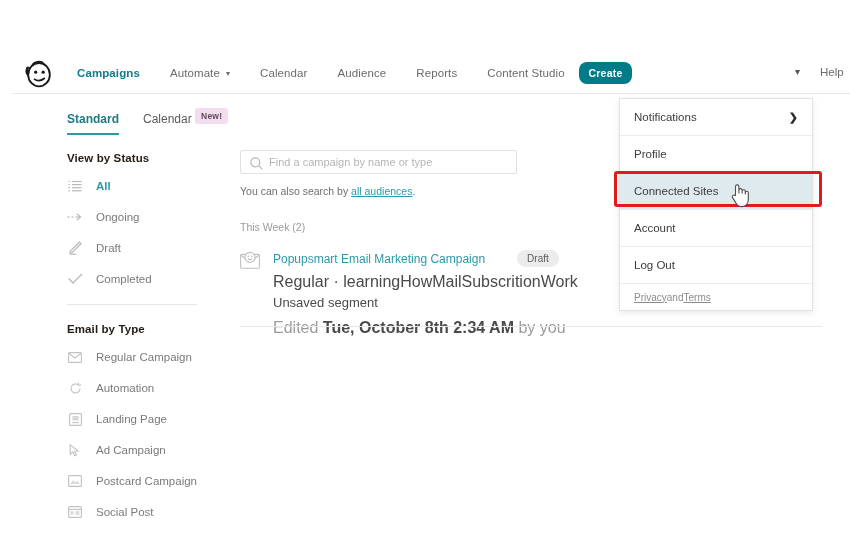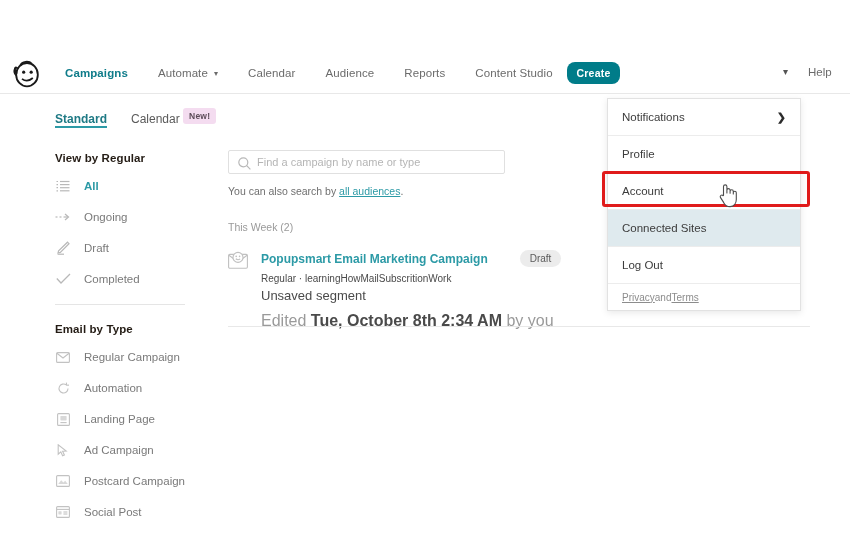--- a/index.html
+++ b/index.html
@@ -2,21 +2,21 @@
 <html><head>
 <meta charset="utf-8">
 <style>
   * { box-sizing: border-box; margin: 0; padding: 0; }
   html, body {
     width: 850px; height: 550px;
     background: #ffffff;
     font-family: "Liberation Sans", sans-serif;
     overflow: hidden;
   }
-  .app { position: relative; width: 709px; height: 550px; background:#fff; }
+  .app { position: relative; width: 709px; height: 550px; background:#fff;margin-left:12px; }
 
   
   .topnav {
     position: absolute; left: 0; top: 0; width: 850px; height: 94px;
     border-bottom: 1px solid #e8e8e8; background: #fff;
   }
   .logo {
     position: absolute; left: 10px; top: 58px; width: 34px; height: 30px;
   }
   .nav-links {
@@ -47,21 +47,21 @@
     color: #6b6b6b; cursor: pointer;
   }
 
   
   .subtabs {
     position: absolute; left: 55px; top: 112px;
     display: flex; align-items: center; gap: 0;
   }
   .subtab {
     font-size: 12px; color: #5a5a5a; cursor: pointer;
-    padding-bottom: 2px; margin-right: 24px; position: relative;
+    padding-bottom: 9px; margin-right: 24px; position: relative;
   }
   .subtab.active { color: #1f7a85; font-weight: bold; }
   .subtab.active::after {
     content:""; position:absolute; left:0; right:0; bottom:0;
     height: 2px; background: #2c9aa6;
   }
   .badge-new {
     background: #f4dcf0; color: #5c4b58; font-size: 8.5px;
     padding: 3px 6px 3px 6px; border-radius: 3px; font-weight: bold;
     position: relative; top: -4px; letter-spacing: .2px;
@@ -107,27 +107,27 @@
   .week-label { margin-top: 24px; font-size: 10.5px; color: #9a9a9a; }
 
   .camp-row { display: flex; margin-top: 17px; }
   .camp-ico {
     width: 20px; height: 20px; margin-right: 13px; flex:0 0 20px;
     color: #bdbdbd; margin-top: 1px;
   }
   .camp-body { flex: 1; }
   .camp-title-line { display: flex; align-items: center; }
   .camp-title {
-    font-size: 12px; color: #2c9aa6; cursor: pointer; font-weight: bold;
+    font-size: 12px; color: #2c9aa6; cursor: pointer; font-weight: normal;
   }
   .camp-status {
     margin-left: 32px; background: #ececec; color: #5b5b5b;
     font-size: 10px; padding: 3px 10px; border-radius: 11px;
   }
-  .camp-meta { font-size: 10px; color: #4a4a4a; margin-top: 6px; }
+  .camp-meta { font-size: 16px; color: #4a4a4a; margin-top: 6px; }
   .camp-meta2 { font-size: 13px; color: #4a4a4a; margin-top: 4px; }
   .camp-edited { font-size: 16px; color: #9a9a9a; margin-top: 9px; }
   .camp-edited b { color: #4a4a4a; }
   .row-divider {
     position:absolute; left: 0px; top: 176px; width: 582px;
     height: 1px; background: #e8e8e8;
   }
 
   
   .dropdown {
@@ -212,21 +212,21 @@
       <span>Standard</span>
     </div>
     <div class="subtab">
       <span>Calendar</span>
       <span class="badge-new">New!</span>
     </div>
   </div>
 
   <div class="sidebar">
 
-    <div class="side-head">View by Regular</div>
+    <div class="side-head">View by Status</div>
 
     <div class="side-item active">
       <span class="side-ico">
         <svg width="14" height="12" viewBox="0 0 14 12" fill="none" stroke="#b8b8b8" stroke-width="1.2">
           <line x1="0.5" y1="1.5" x2="2" y2="1.5"></line>
             <line x1="4" y1="1.5" x2="13.5" y2="1.5"></line>
           <line x1="0.5" y1="4.6" x2="2" y2="4.6"></line>
             <line x1="4" y1="4.6" x2="13.5" y2="4.6"></line>
           <line x1="0.5" y1="7.7" x2="2" y2="7.7"></line>
             <line x1="4" y1="7.7" x2="13.5" y2="7.7"></line>
@@ -385,26 +385,26 @@
 
     <div class="dd-item">
       <span>Notifications</span>
       <span class="dd-chevron">❯</span>
     </div>
 
     <div class="dd-item">
       <span>Profile</span>
     </div>
 
+    <div class="dd-item highlight">
+      <span>Connected Sites</span>
+    </div>
+
     <div class="dd-item">
       <span>Account</span>
-    </div>
-
-    <div class="dd-item highlight">
-      <span>Connected Sites</span>
     </div>
 
     <div class="dd-item">
       <span>Log Out</span>
     </div>
 
     <div class="dd-footer">
       <a>Privacy</a>
         <span> and </span>
         <a>Terms</a>

